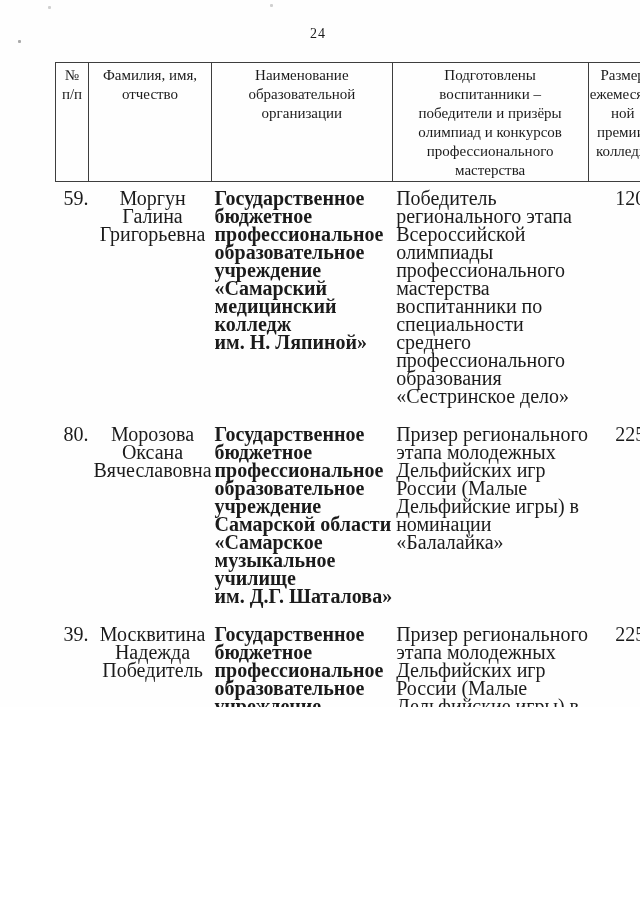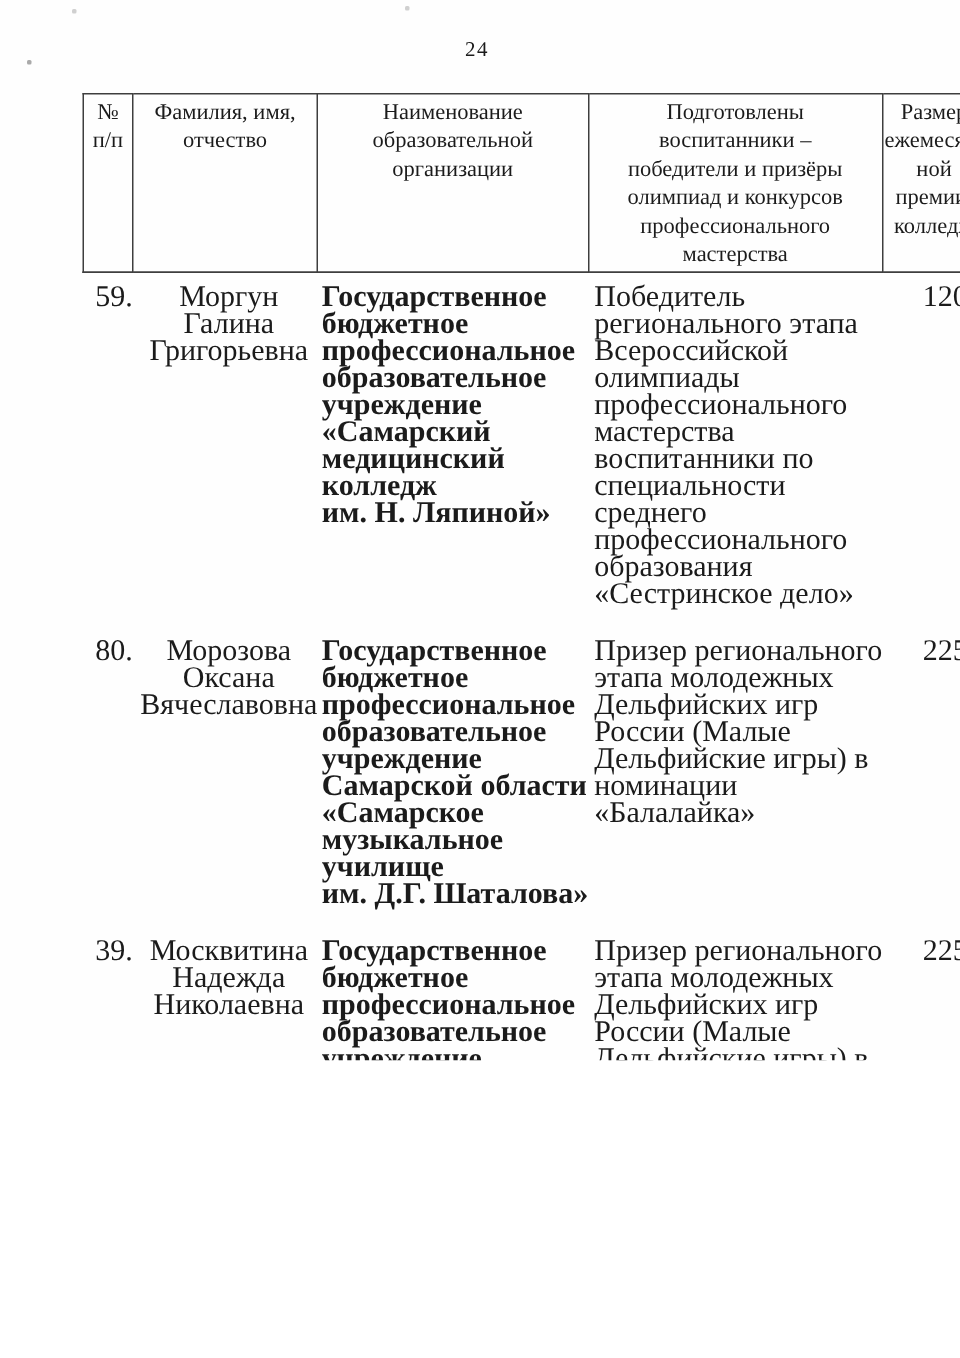--- a/index.html
+++ b/index.html
@@ -151,21 +151,21 @@
 России (Малые
 Дельфийские игры) в
 номинации
 «Балалайка»</td>
         <td class="cell-amount">2250</td>
       </tr>
       <tr class="row-gap">
         <td class="cell-num">39.</td>
         <td class="cell-name">Москвитина
 Надежда
-Николаевна</td>
+Победитель</td>
         <td class="cell-org">Государственное
 бюджетное
 профессиональное
 образовательное
 учреждение
 Самарской области
 «Самарское
 музыкальное
 училище
 им. Д.Г. Шаталова»</td>

